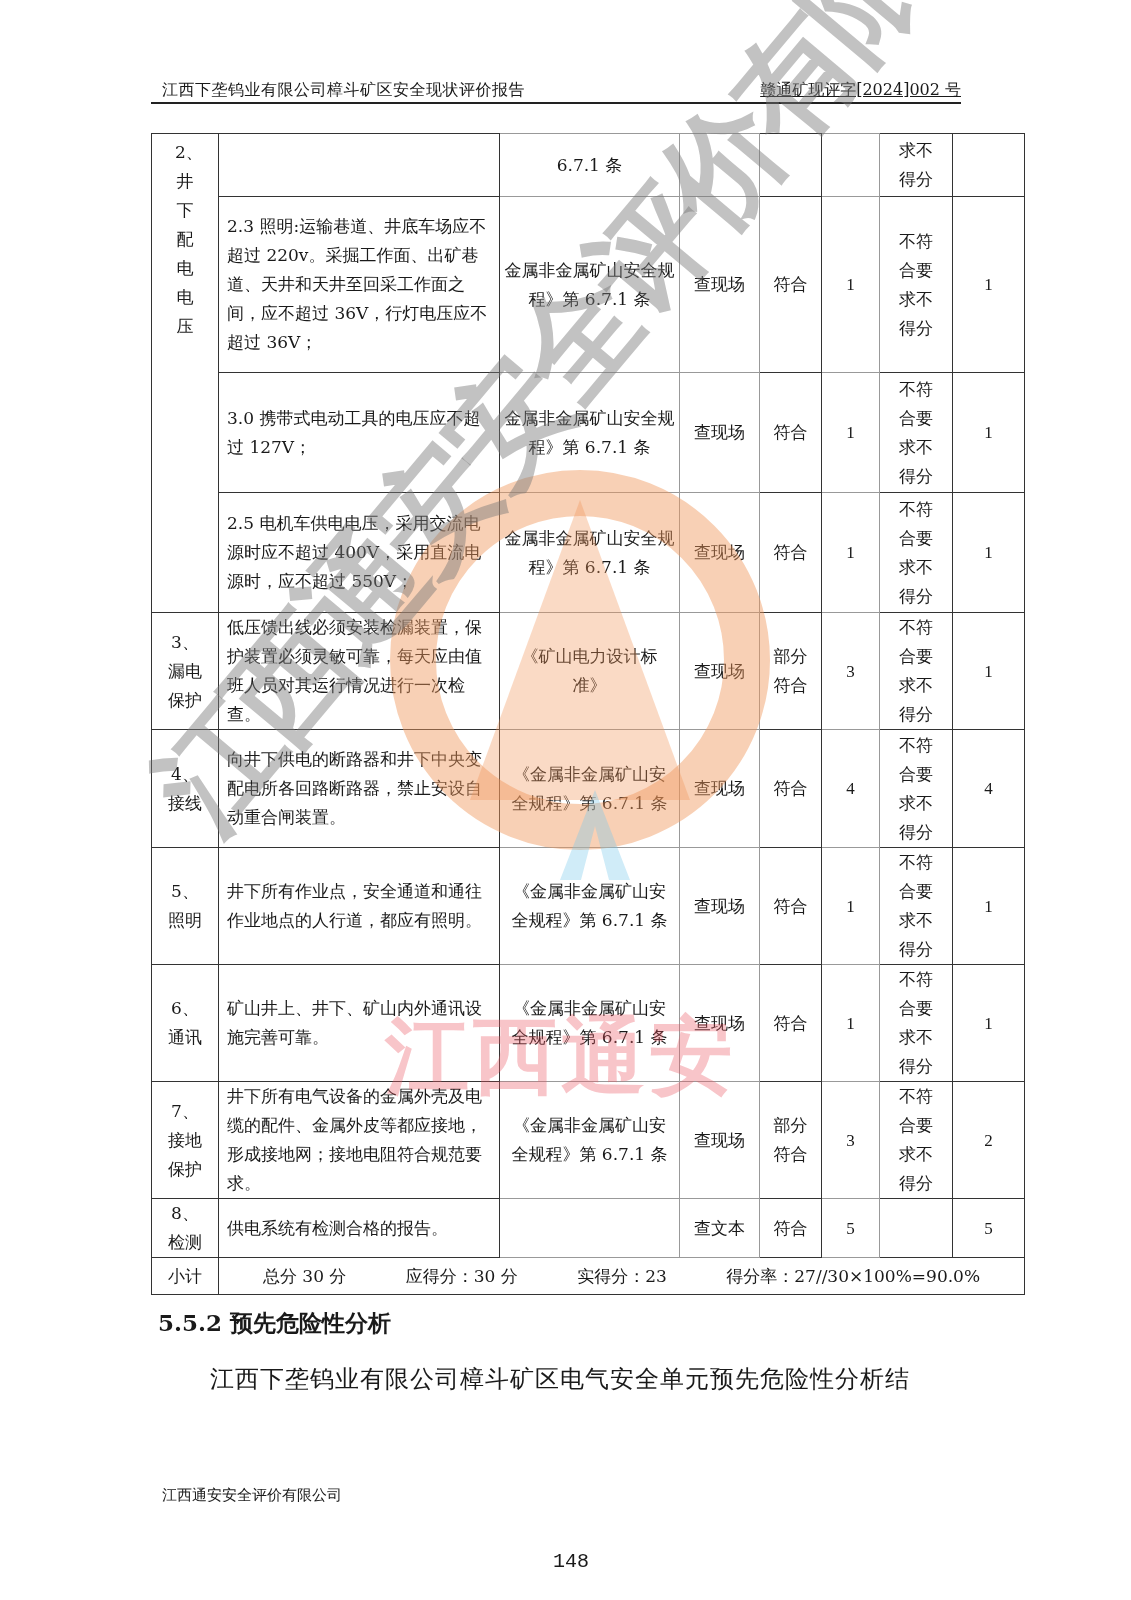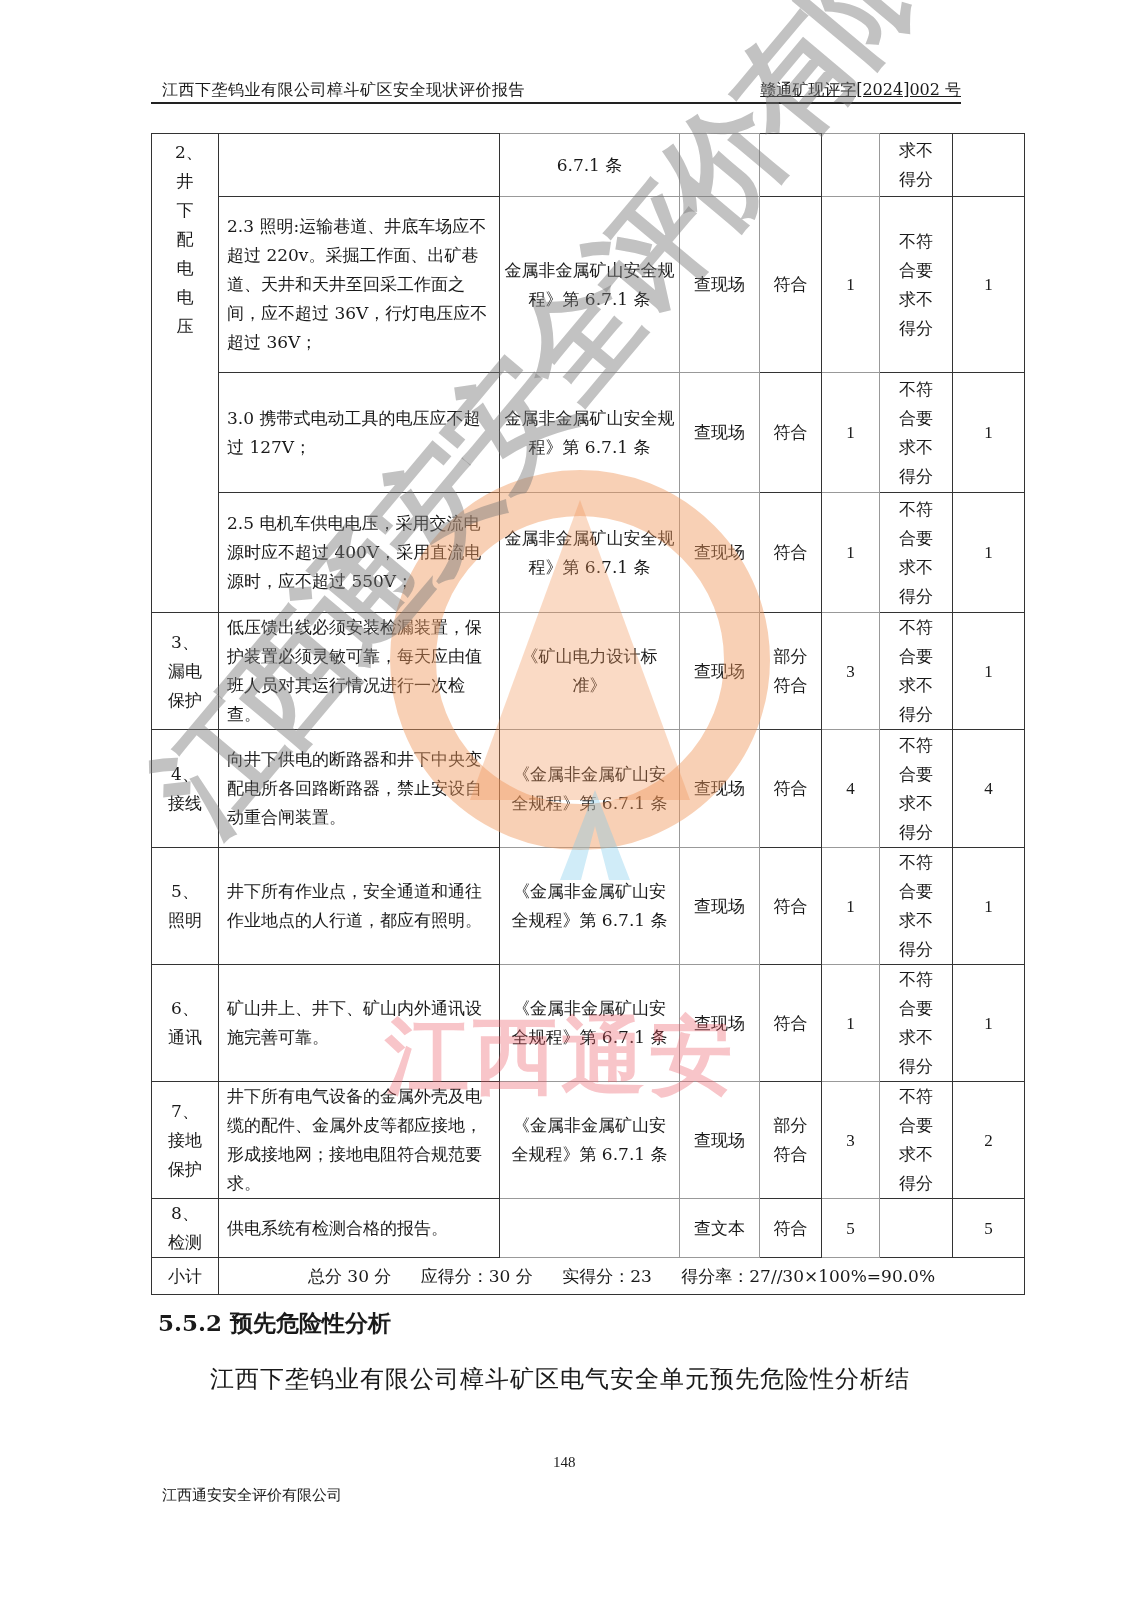--- a/index.html
+++ b/index.html
@@ -15,26 +15,26 @@
   .c-item { width:66px; text-align:center; }
   .c-req { width:266px; text-align:left; padding:0 6px 0 8px !important; }
   .c-basis { width:151px; text-align:center; }
   .c-method { width:79px; text-align:center; }
   .c-result { width:61px; text-align:center; }
   .c-score { width:57px; text-align:center; font-family:"Liberation Serif",serif; }
   .c-rule { width:72px; text-align:center; }
   .c-actual { width:71px; text-align:center; font-family:"Liberation Serif",serif; }
   .vertical-label { display:inline-block; width:20px; word-break:break-all; line-height:29px; }
   .subtotal-text { text-align:center; font-size:17px; }
-  .subtotal-text span { margin:0 12px; }
+  .subtotal-text span { margin:0 27px; }
 
   .section-heading { position:absolute; left:158px; top:1308px; font-size:23px; font-weight:bold; }
   .body-para { position:absolute; left:210px; top:1363px; font-size:24px; letter-spacing:1px; white-space:nowrap; }
   .footer-left { position:absolute; left:162px; top:1486px; font-size:15px; }
-  .footer-page { position:absolute; left:553px; top:1454px; font-size:15px; font-family:Liberation Serif, serif; }
+  .footer-page { position:absolute; left:553px; top:1550px; font-size:20px; font-family:Liberation Mono, monospace; }
 
   .watermark { position:absolute; pointer-events:none; }
   .wm-circle { left:390px; top:470px; width:380px; height:380px; border-radius:50%;
                border:46px solid rgba(240,150,90,0.45); box-sizing:border-box; }
   .wm-a { left:470px; top:500px; width:0; height:0;
           border-left:110px solid transparent; border-right:110px solid transparent;
           border-bottom:300px solid rgba(240,150,90,0.35); }
   .wm-blue { left:560px; top:790px; width:70px; height:90px; background:rgba(120,200,235,0.35);
              clip-path:polygon(50% 0,100% 100%,70% 100%,50% 40%,30% 100%,0 100%); }
   .wm-diag { left:120px; top:760px; font-size:120px; color:rgba(120,120,120,0.45);

